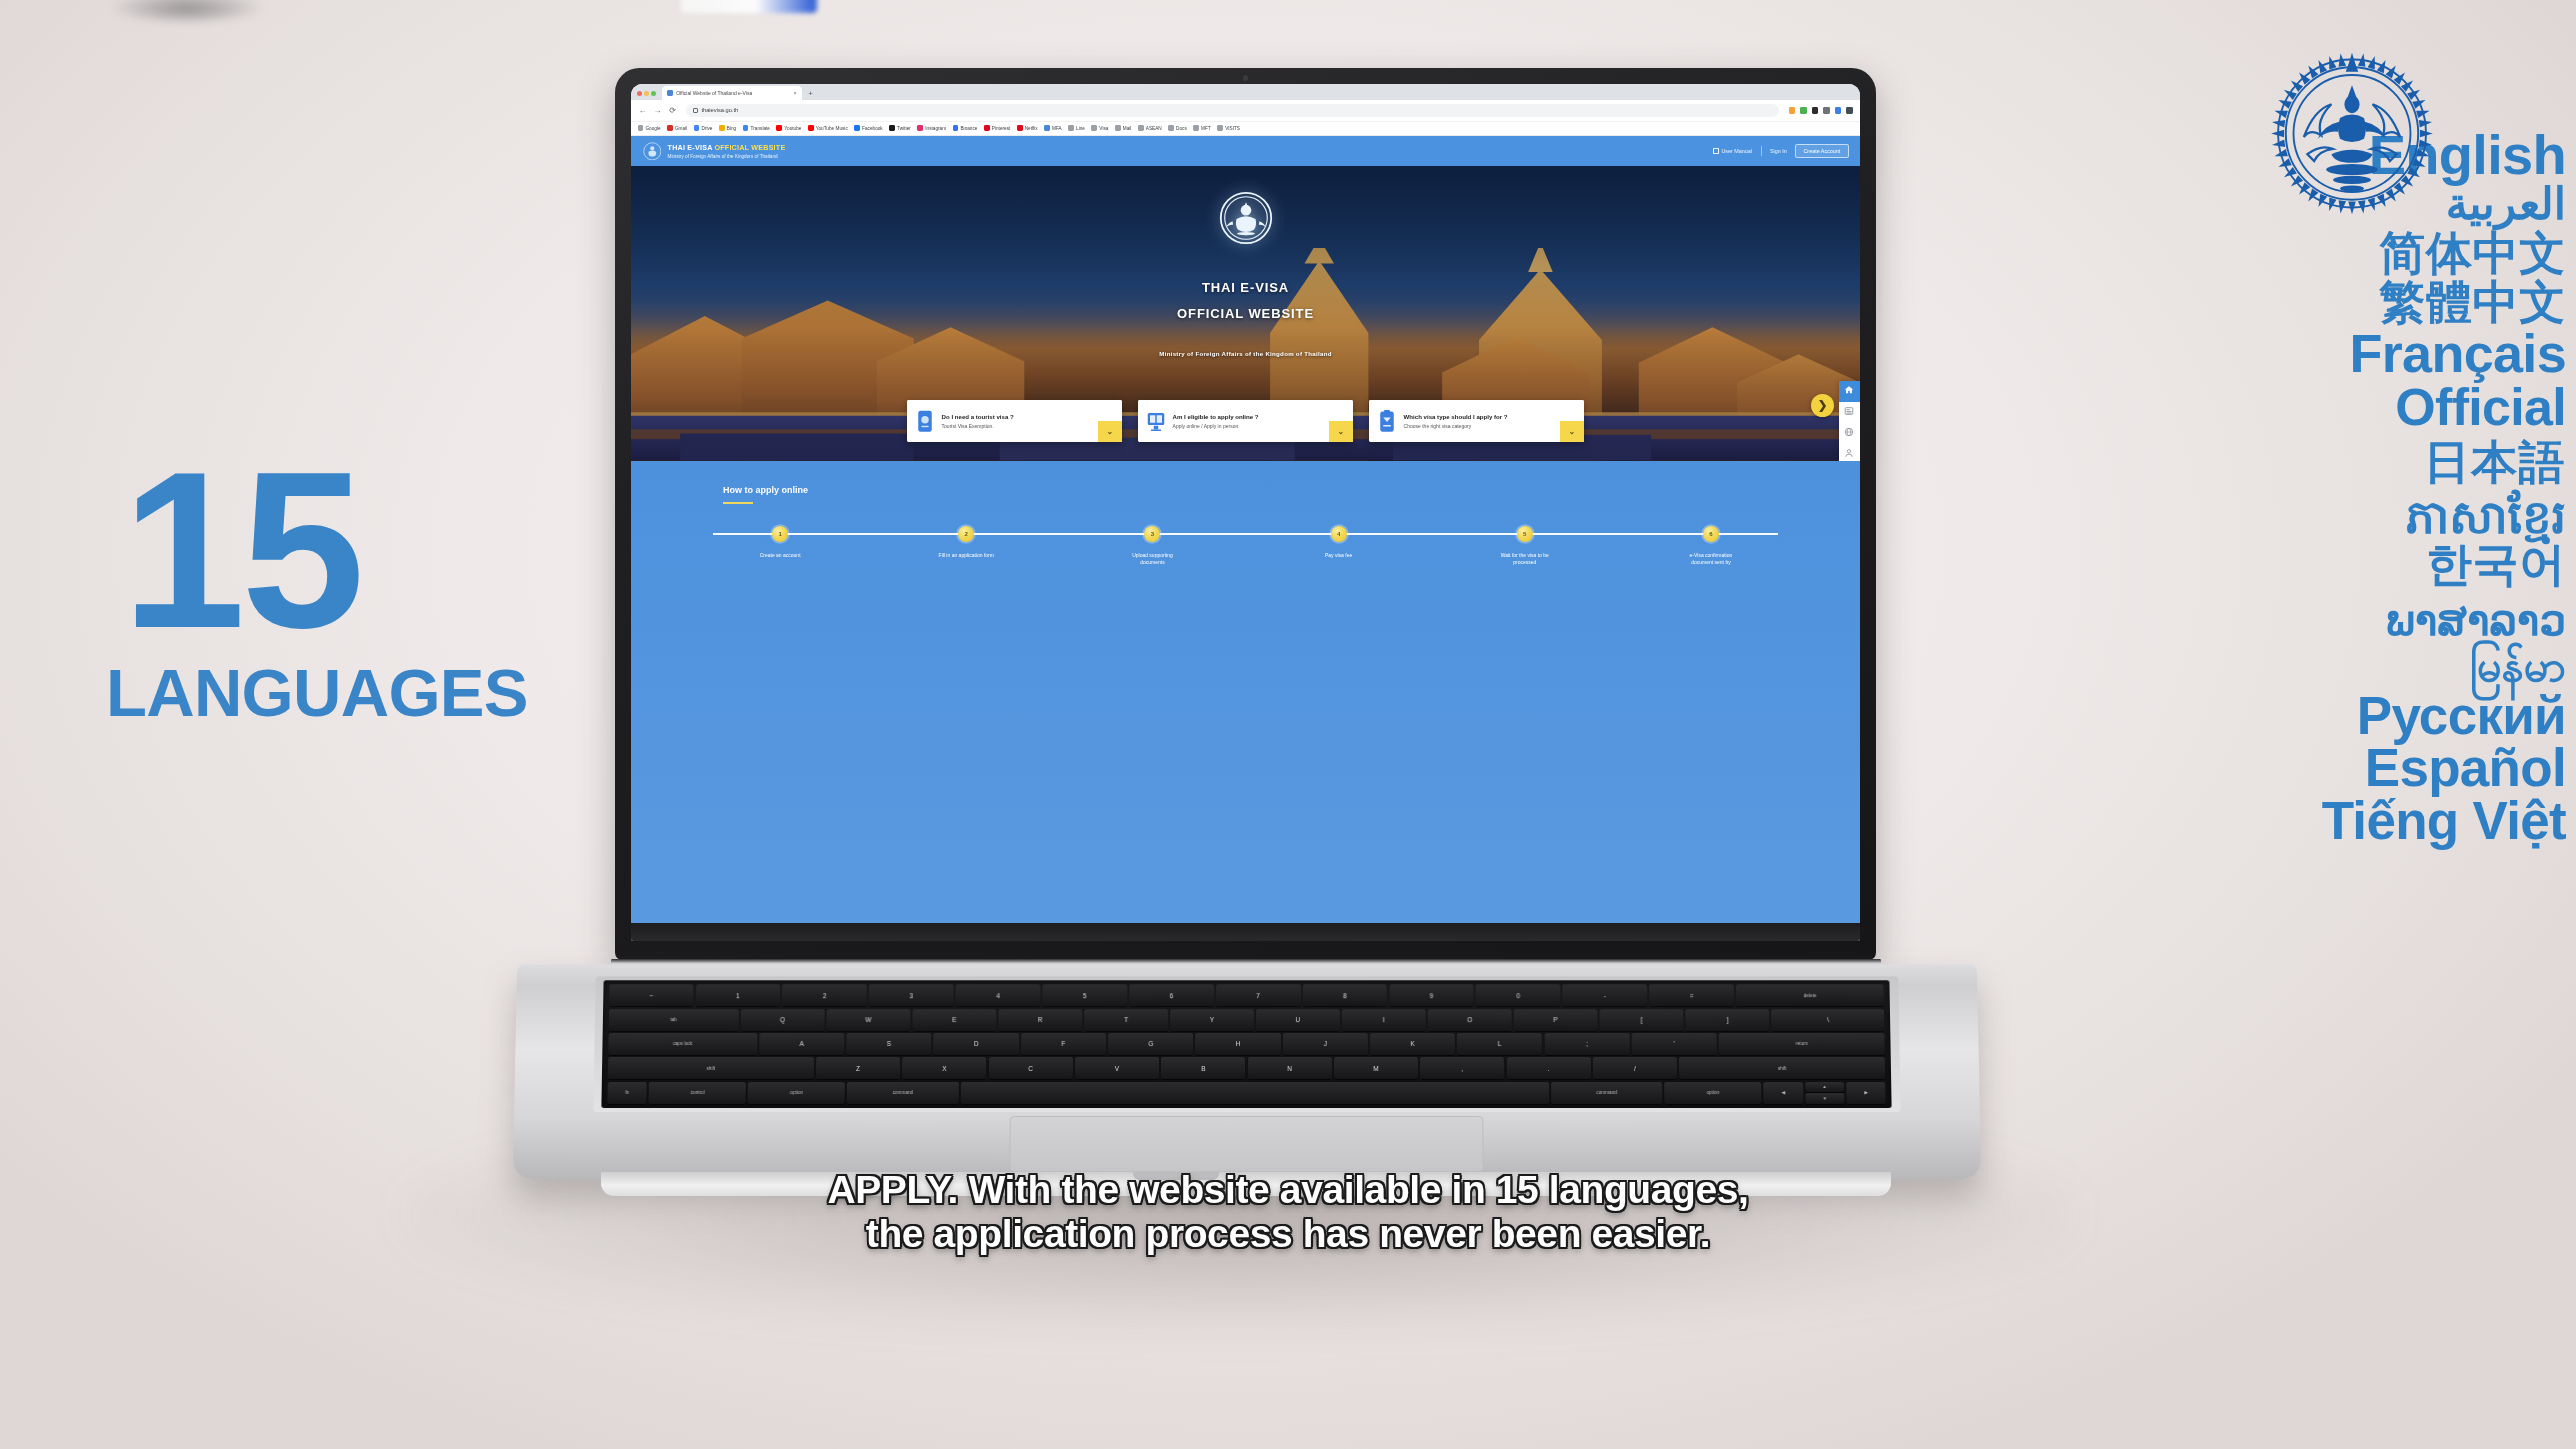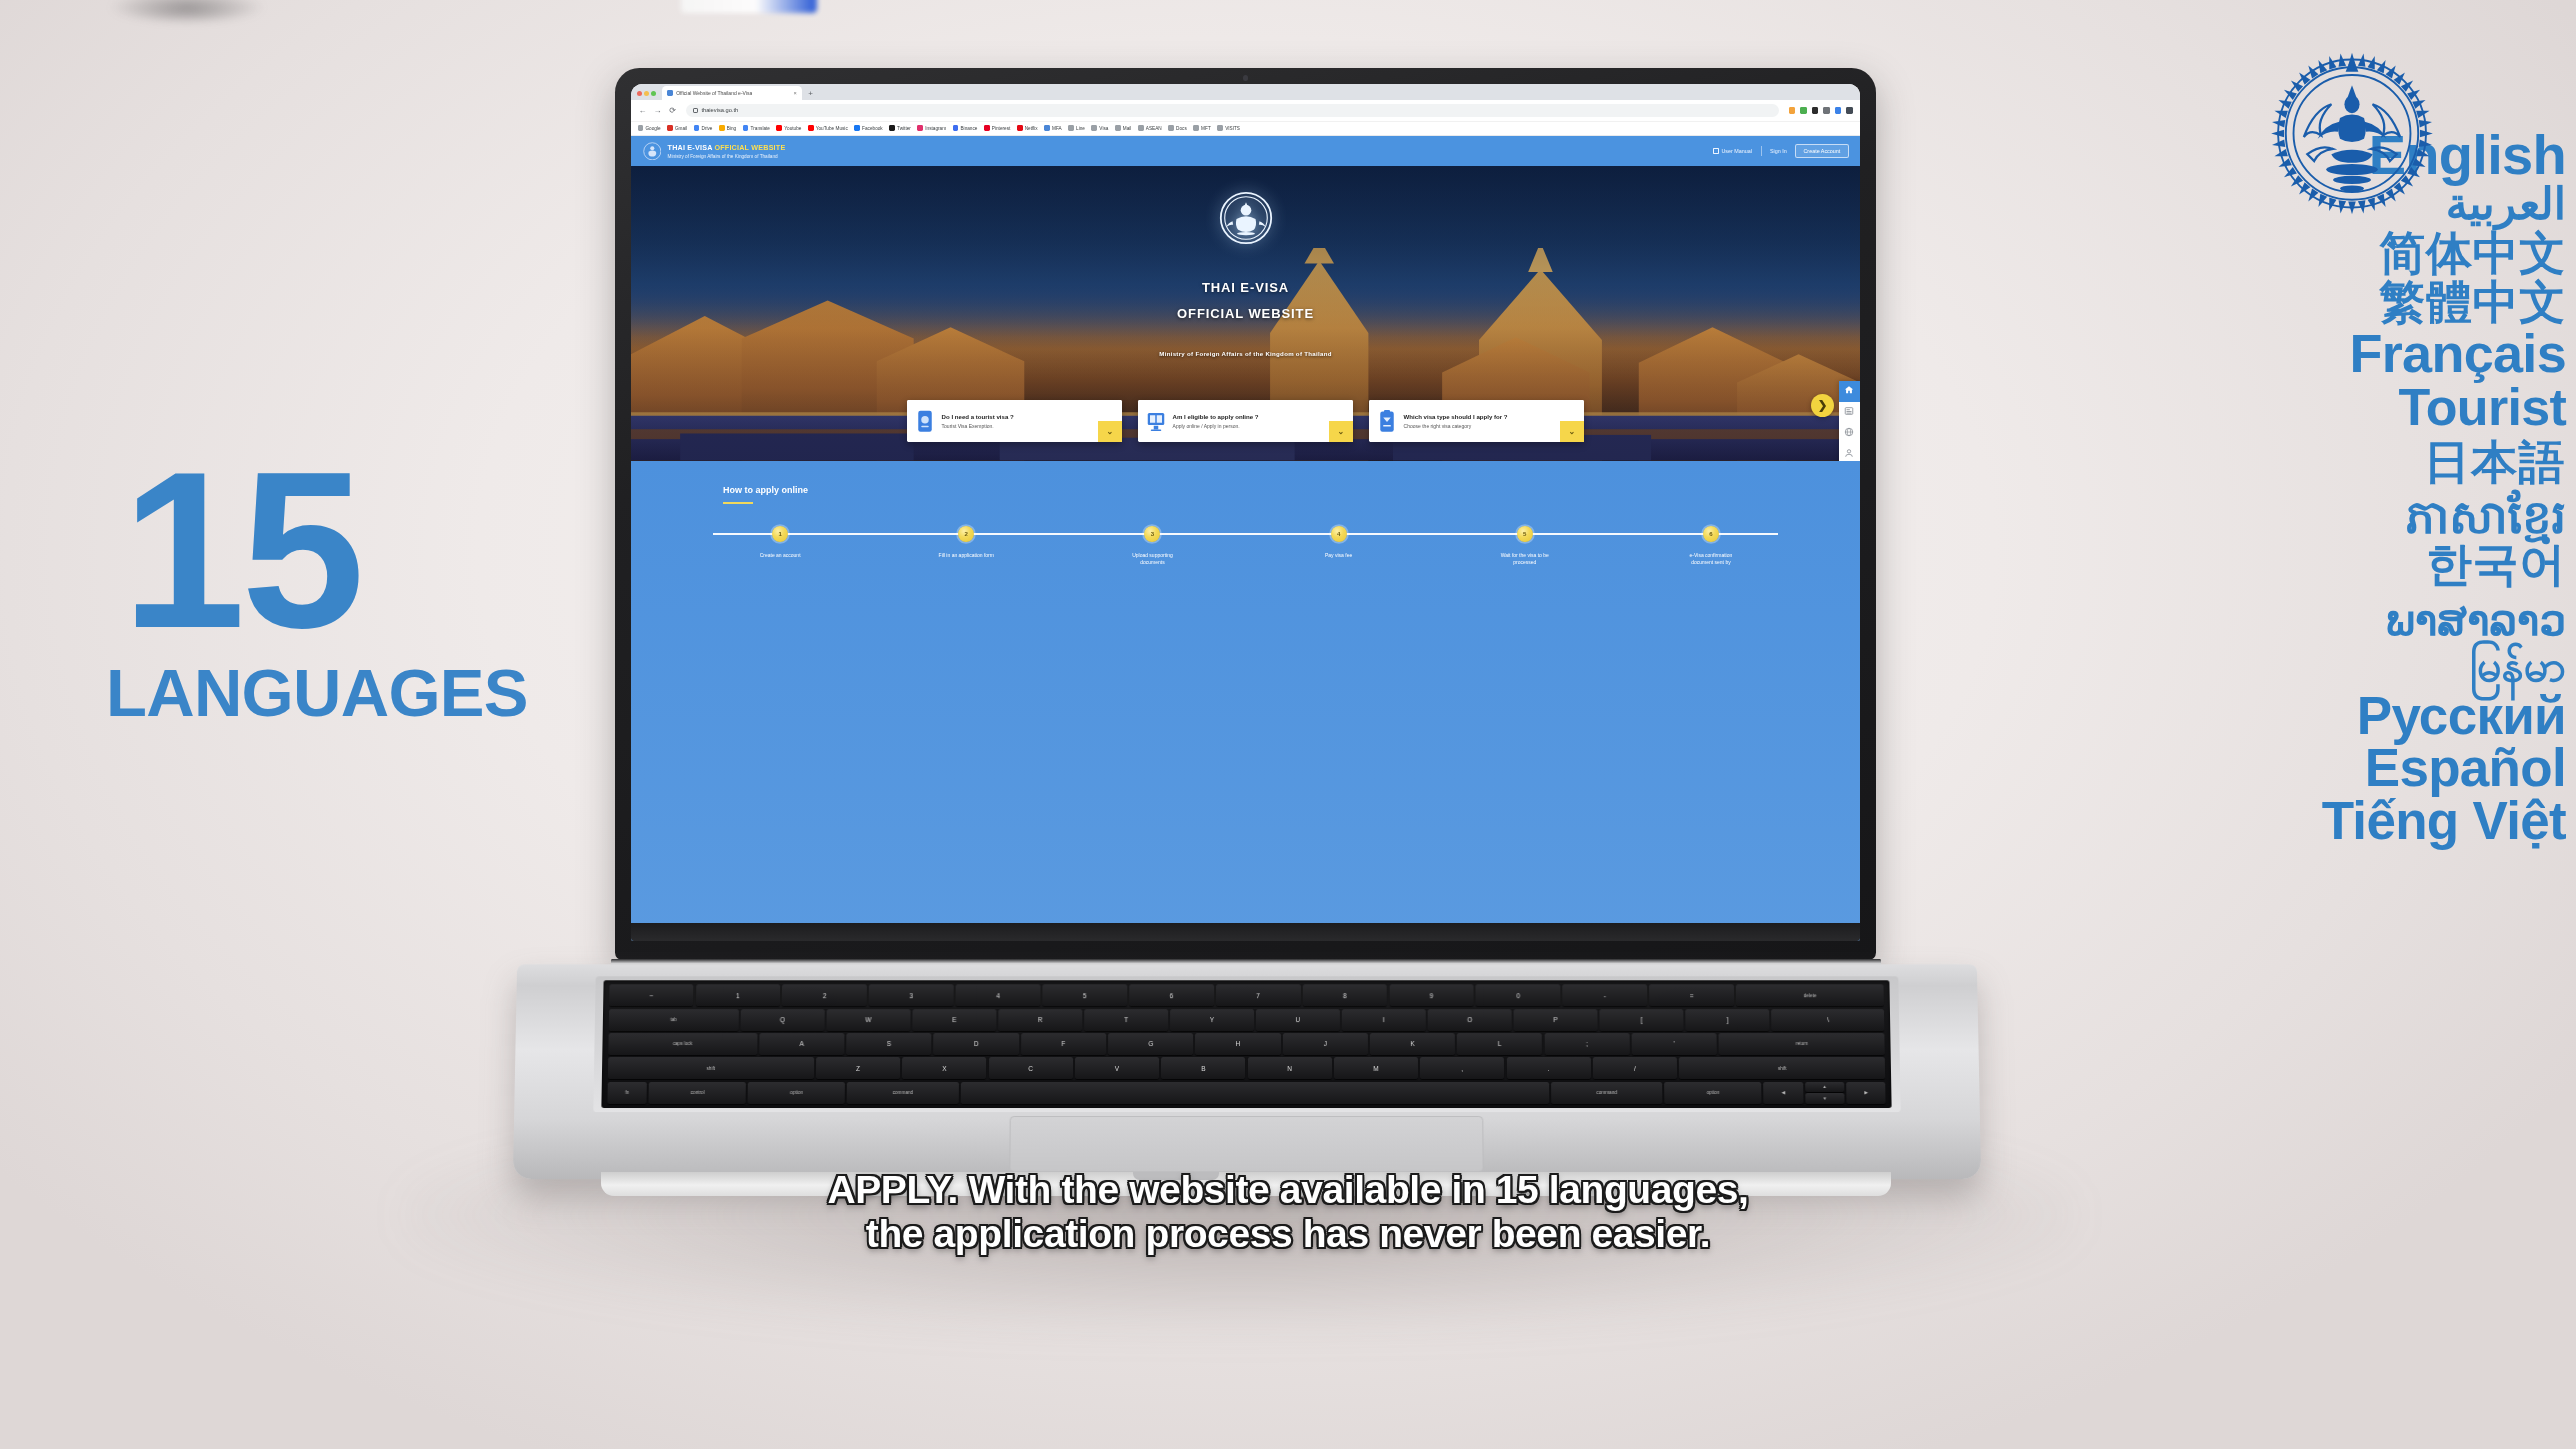--- a/index.html
+++ b/index.html
@@ -298,21 +298,21 @@
   <div class="stat-number">15</div>
   <div class="stat-label">LANGUAGES</div>
 </div>
 
 <div class="lang-col" id="lang-col">
     <div class="lang-item l-en">English</div>
     <div class="lang-item l-ar">العربية</div>
     <div class="lang-item l-cn">简体中文</div>
     <div class="lang-item l-tw">繁體中文</div>
     <div class="lang-item l-fr">Français</div>
-    <div class="lang-item l-de">Tourist</div>
+    <div class="lang-item l-de">Official</div>
     <div class="lang-item l-ja">日本語</div>
     <div class="lang-item l-km">ភាសាខ្មែរ</div>
     <div class="lang-item l-ko">한국어</div>
     <div class="lang-item l-lo">ພາສາລາວ</div>
     <div class="lang-item l-my">မြန်မာ</div>
     <div class="lang-item l-ru">Русский</div>
     <div class="lang-item l-es">Español</div>
     <div class="lang-item l-vi">Tiếng Việt</div>
   </div>
 

